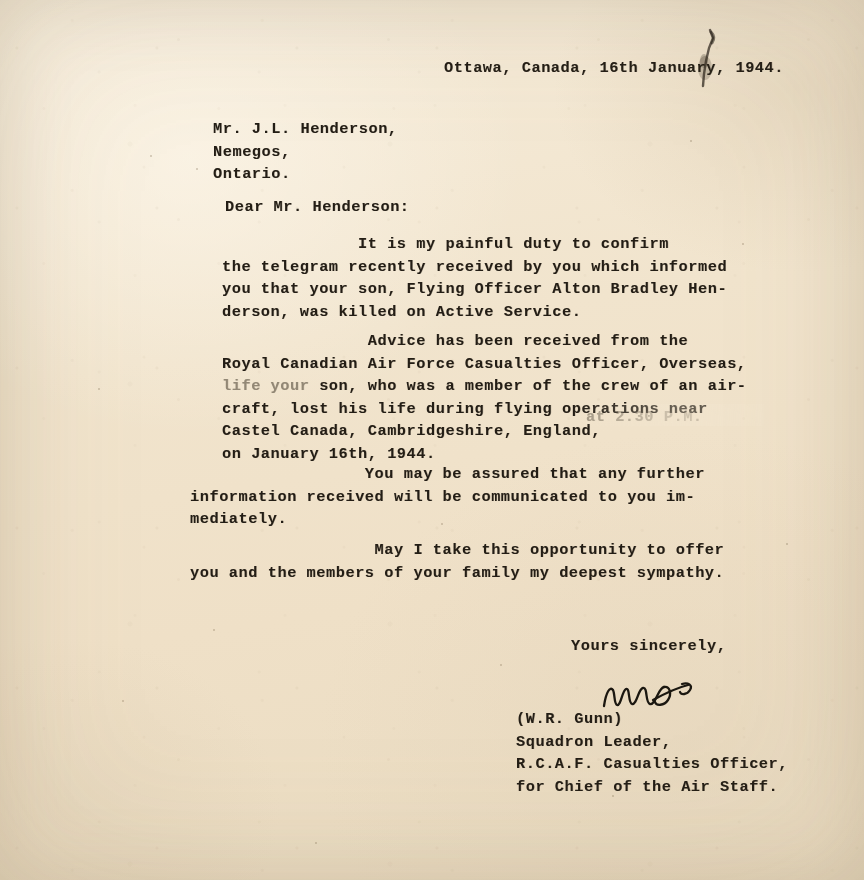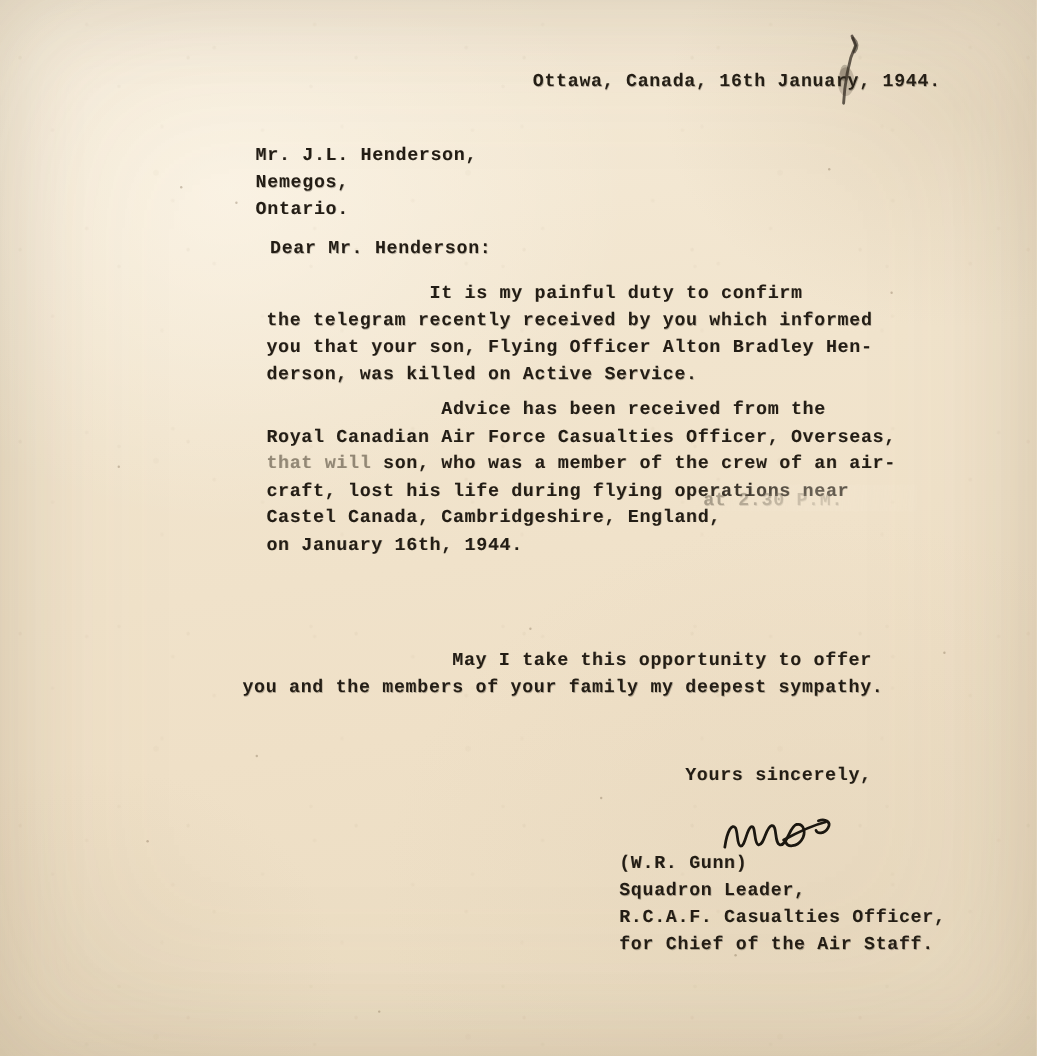--- a/index.html
+++ b/index.html
@@ -61,21 +61,21 @@
     color: #231d15;
     text-shadow: 0.5px 0.4px 0 rgba(40,32,22,0.30);
   }
 
   #datehead  { left: 398px; top: 57px; margin-left: 46px; }
   #addressee { left: 213px; top: 118px; }
   #salutation{ left: 225px; top: 196px; }
   #para1     { left: 222px; top: 233px; }
   #para2     { left: 222px; top: 330px; }
   #para3     { left: 190px; top: 463px; }
-  #para4     { left: 202px; top: 539px; }
+  #para4     { left: 190px; top: 539px; text-align: right; }
   #closing   { left: 571px; top: 594px; margin-top: 41px; }
   #sigblock  { left: 516px; top: 708px; text-align: left; width: 274px; }
 
   
   #erased {
     left: 586px;
     top: 406px;
     color: #5a5142;
     opacity: 0.55;
     filter: blur(0.45px);
@@ -161,27 +161,30 @@
 
   <div class="tx" id="salutation">Dear Mr. Henderson:</div>
 
   <div class="tx" id="para1">              It is my painful duty to confirm
 the telegram recently received by you which informed
 you that your son, Flying Officer Alton Bradley Hen-
 derson, was killed on Active Service.</div>
 
   <div class="tx" id="para2"><span>               Advice has been received from the</span>
 <span>Royal Canadian Air Force Casualties Officer, Overseas,</span>
-<span class="fadeword">that will</span><span> son, who was a member of the crew of an air-</span>
+<span class="fadeword">life your</span><span> son, who was a member of the crew of an air-</span>
 <span>craft, lost his life during flying operations near</span>
 <span>Castel Canada, Cambridgeshire, England,</span>
 <span>on January 16th, 1944.</span></div>
 
   <div class="tx" id="erased">at 2.30 P.M.</div>
 
+  <div class="tx" id="para3">                  You may be assured that any further
+information received will be communicated to you im-
+mediately.</div>
 
   <div class="tx" id="para4">                  May I take this opportunity to offer
 you and the members of your family my deepest sympathy.</div>
 
   <div class="tx" id="closing">Yours sincerely,</div>
 
   <svg id="signature" viewBox="0 0 108 40">
     <g stroke="#1b1710" fill="none" stroke-width="2.3" stroke-linecap="round" stroke-linejoin="round">
       <path d="M6 30 C8 16, 12 10, 15 14 C17 18, 16 28, 19 29 C23 30, 24 15, 28 13 C32 11, 30 27, 34 28 C39 29, 40 13, 45 12 C50 11, 47 27, 52 28 C58 29, 60 12, 66 11"></path>
       <path d="M66 11 C72 10, 74 18, 70 24 C66 30, 58 30, 57 26"></path>

